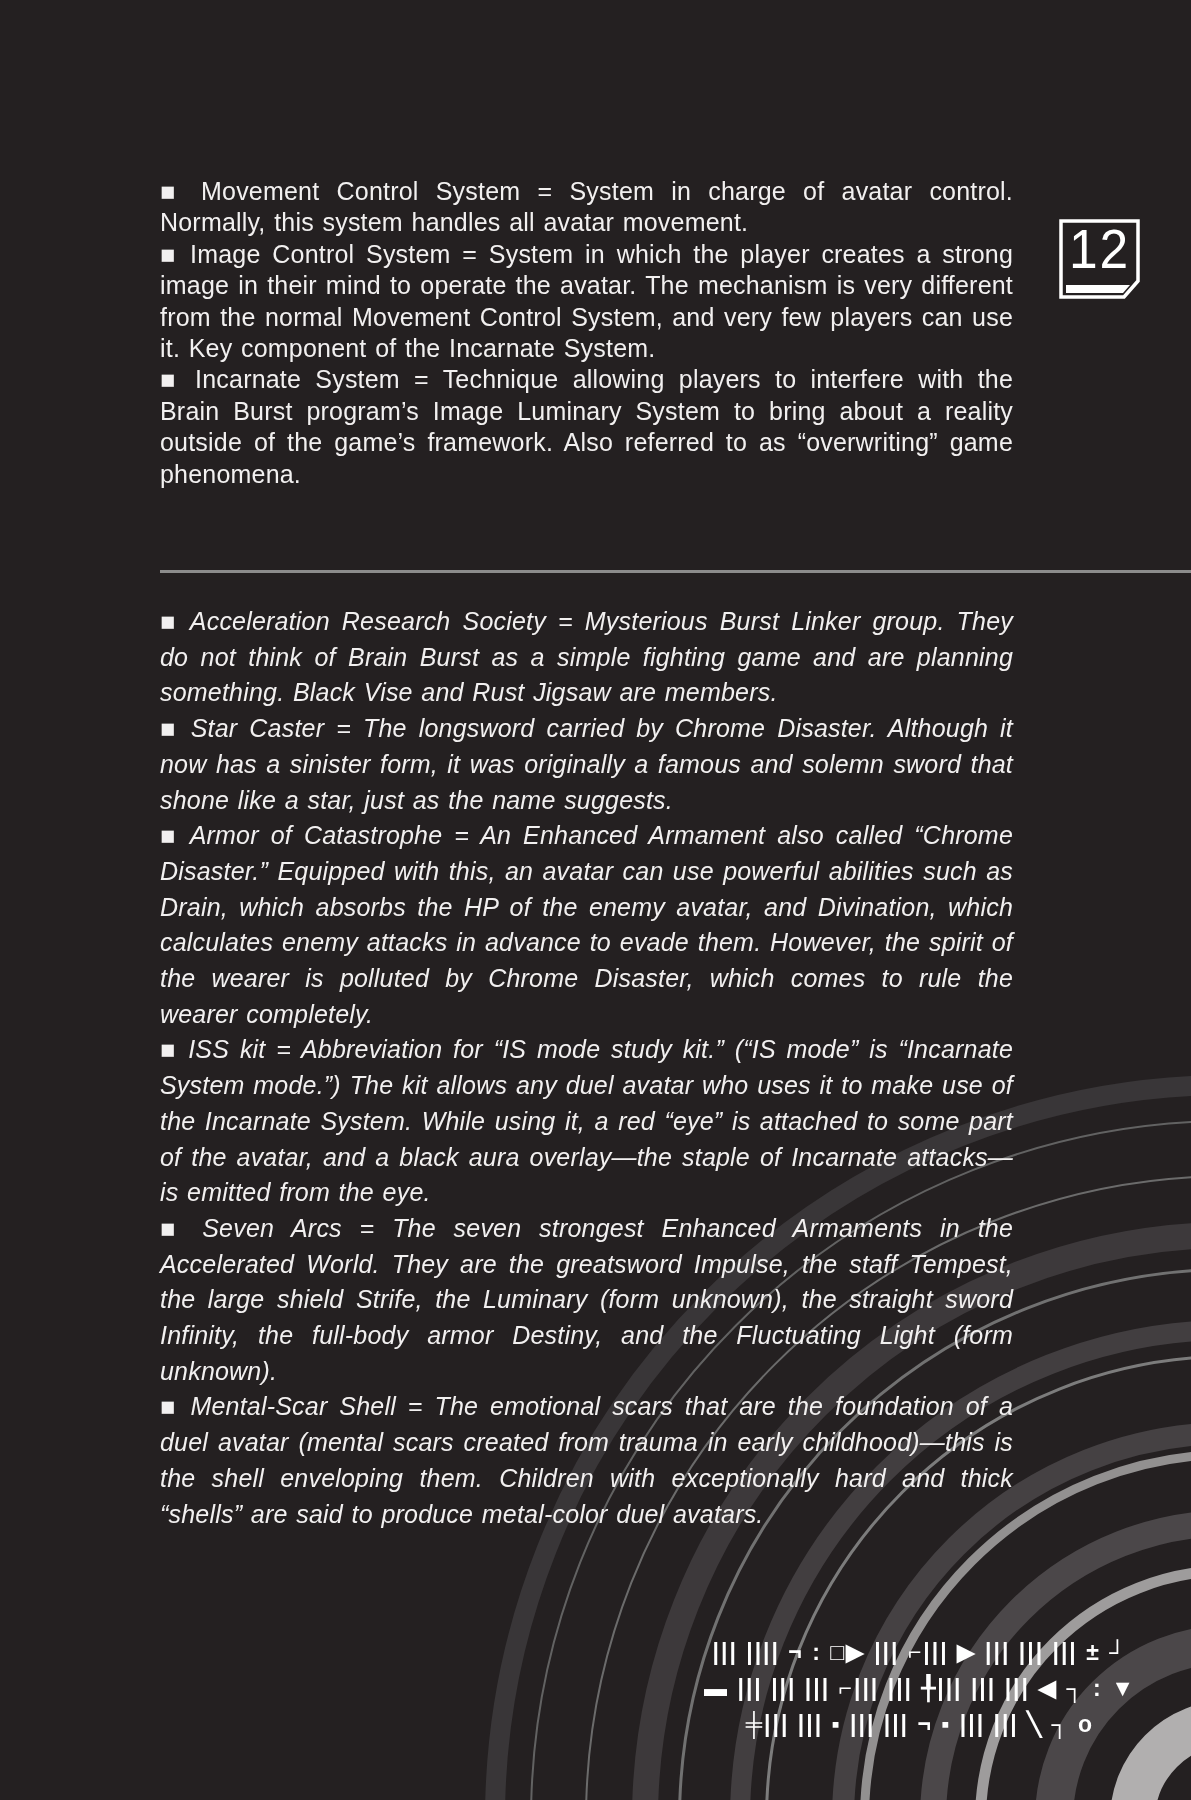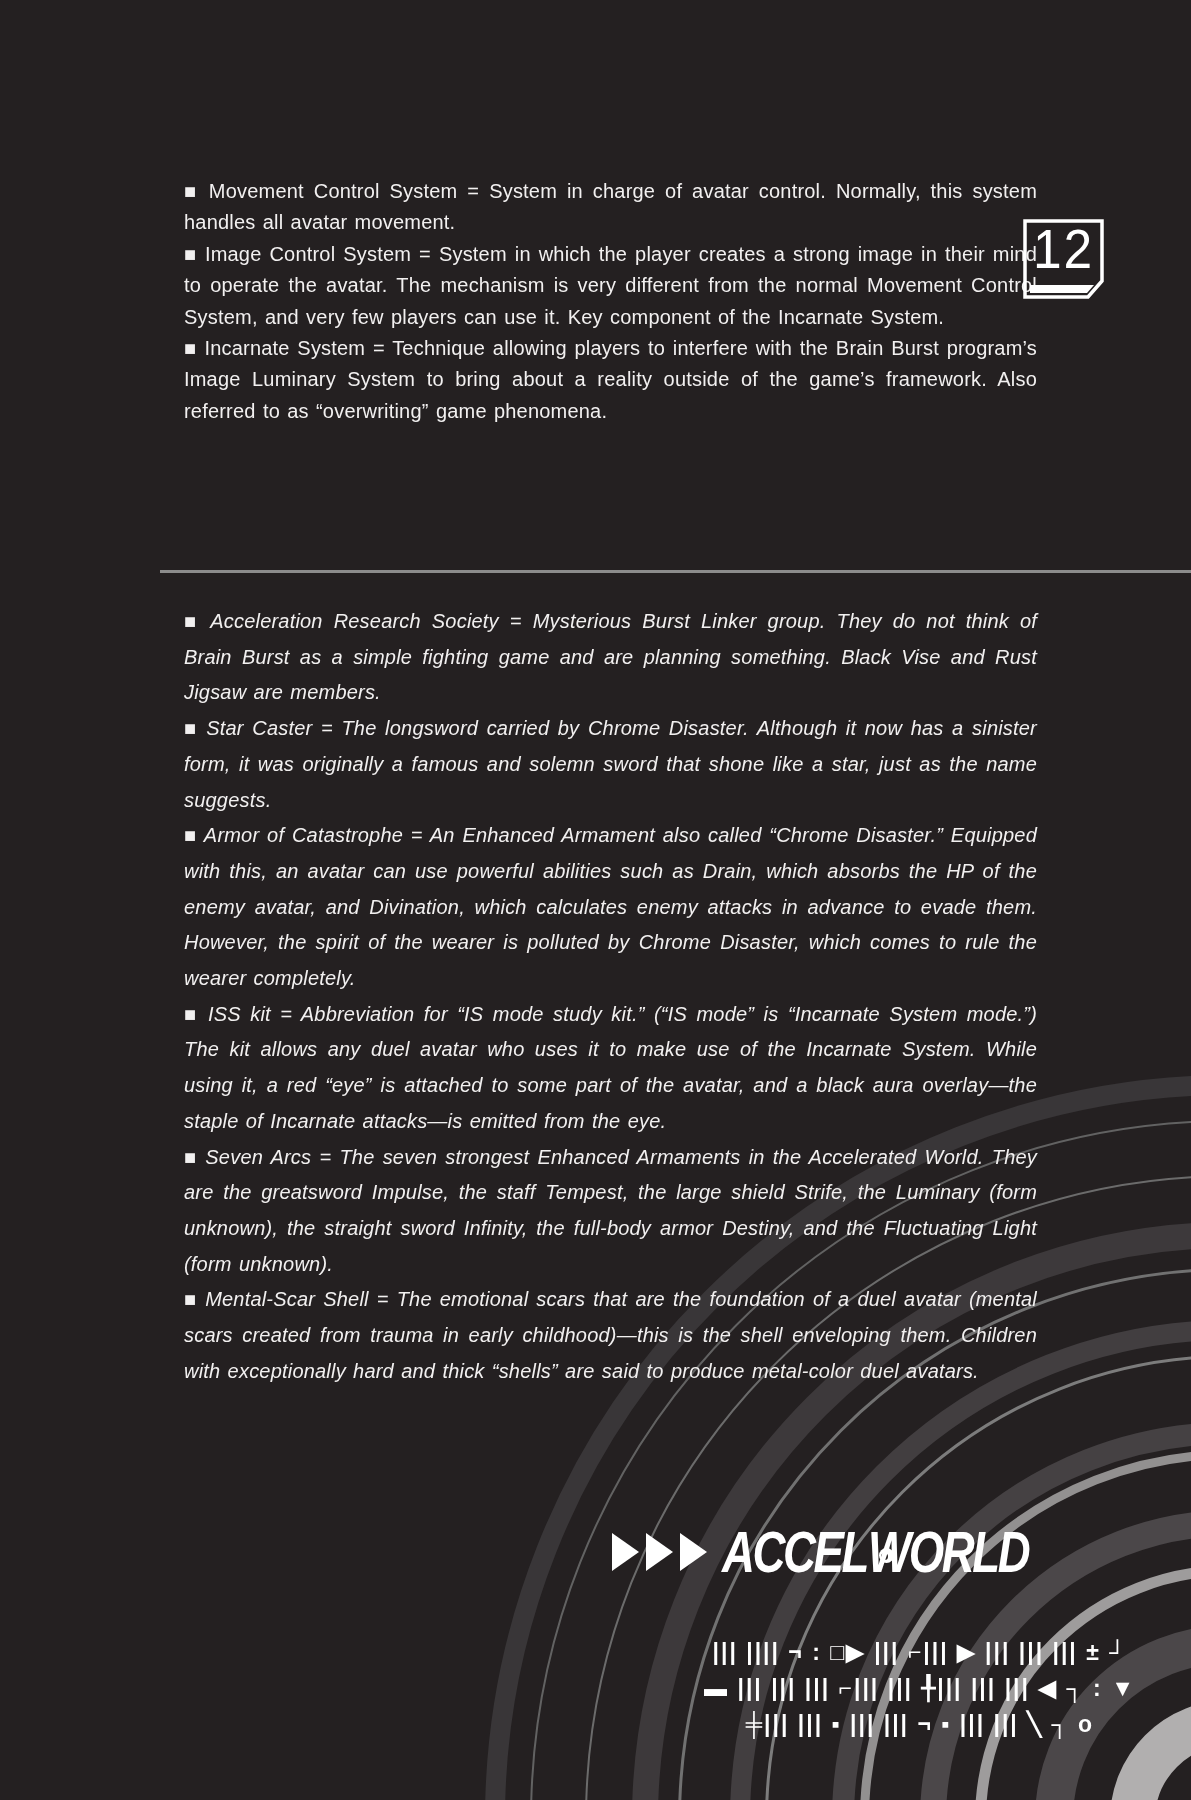--- a/index.html
+++ b/index.html
@@ -25,24 +25,23 @@
     border-style: solid;
     box-sizing: border-box;
   }
 
   
   .glossary {
     position: absolute;
     left: 160px;
     width: 853px;
     z-index: 2;
-    font-size: 20px;
+    font-size: 25px;
     letter-spacing: 0.2px;
     word-spacing: 1.5px;
-    margin-left: 24px;
   }
   .glossary p {
     margin: 0;
     text-align: justify;
   }
   #section-top    { top: 176px; }
   #section-top p  { line-height: 31.4px; }
   #section-bottom { top: 604px; }
   #section-bottom p { line-height: 35.7px; font-style: italic; }
 
@@ -52,21 +51,21 @@
     top: 570px;
     width: 1031px;
     height: 3px;
     background: #8c8c8c;
     z-index: 2;
   }
 
   
   #page-number-box {
     position: absolute;
-    left: 1023px;
+    left: 1059px;
     top: 219px;
     width: 81px;
     height: 80px;
     z-index: 2;
   }
   #page-number-box svg { position: absolute; inset: 0; }
   #page-number {
     position: absolute;
     left: 10px;
     top: 0px;
@@ -181,28 +180,20 @@
   </div>
 
   <div id="page-number-box">
     <svg viewBox="0 0 81 80" width="81" height="80">
       <path d="M2,2 H79 V62 L65,78 H2 Z" fill="none" stroke="#ffffff" stroke-width="3.5"></path>
       <path d="M7,66 H71 L64,74 H7 Z" fill="#ffffff"></path>
     </svg>
     <span id="page-number">12</span>
   </div>
 
-  <div id="logo">
-    <span class="logo-tri"></span>
-    <span class="logo-tri"></span>
-    <span class="logo-tri"></span>
-    <span id="logo-accel" class="logo-word">ACCEL</span>
-    <span class="logo-dot"></span>
-    <span id="logo-world" class="logo-word">WORLD</span>
-  </div>
 
   <div id="cipher">
     <div>||| |||| ¬ :  □▶ ||| ⌐||| ▶ ||| ||| ||| ± ┘</div>
     <div>▬ ||| ||| ||| ⌐||| ||| ╀||| ||| ||| ◀ ┐ :  ▼</div>
     <div>╪||| ||| ▪ ||| ||| ¬ ▪ ||| ||| ╲ ┐ o</div>
   </div>
 
 </div>
 
 </body></html>

